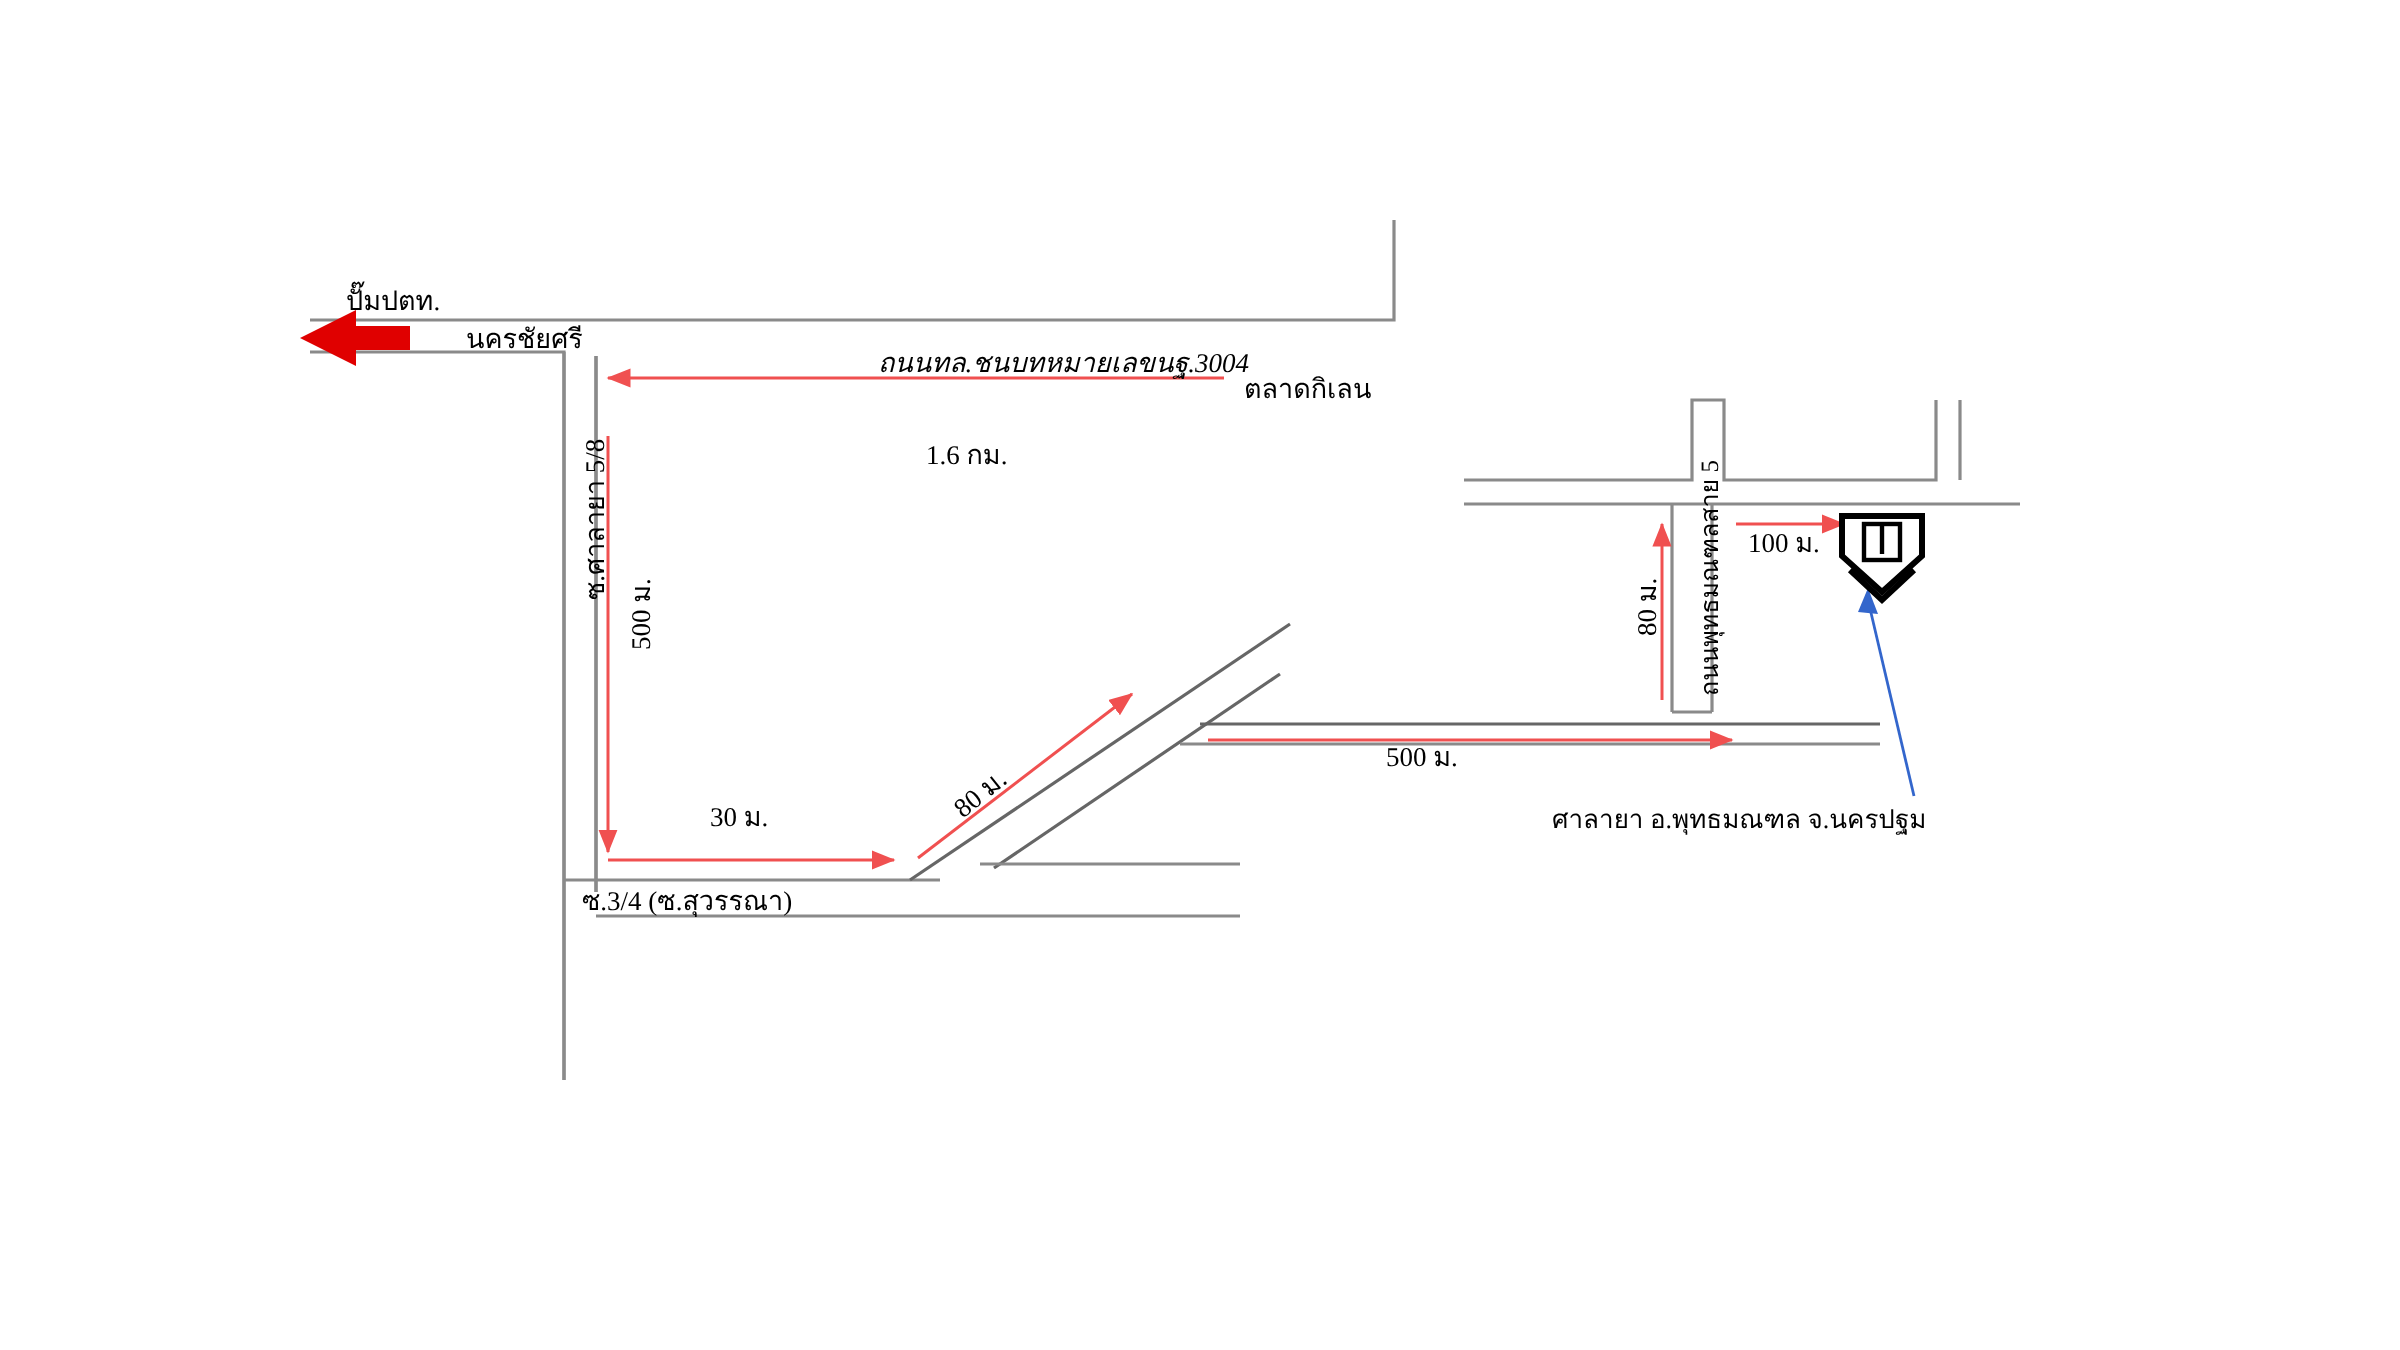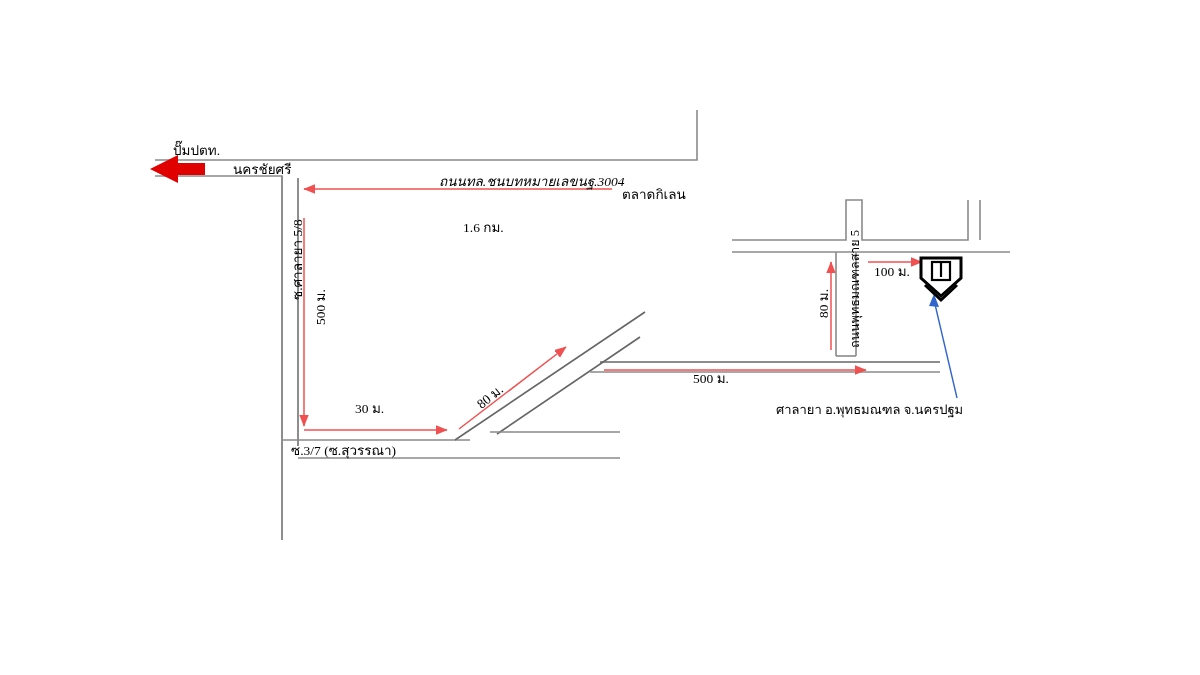--- a/index.html
+++ b/index.html
@@ -113,17 +113,17 @@
 <div class="lbl rotdiag" style="left:474px;top:400px;">80 ม.</div>
 
 <div class="lbl" style="left:693px;top:371px;">500 ม.</div>
 
 <div class="lbl rotn90" style="left:816px;top:318px;">80 ม.</div>
 
 <div class="lbl sm rotn90" style="left:848px;top:348px;">ถนนพุทธมณฑลสาย 5</div>
 
 <div class="lbl" style="left:874px;top:264px;">100 ม.</div>
 
-<div class="lbl" style="left:291px;top:443px;">ซ.3/7 (ซ.สุวรรณา)</div>
+<div class="lbl" style="left:291px;top:443px;">ซ.3/4 (ซ.สุวรรณา)</div>
 
 <div class="lbl addr" style="left:776px;top:398px;">
   <div>ศาลายา อ.พุทธมณฑล จ.นครปฐม</div>
 </div>
 
 </body></html>

